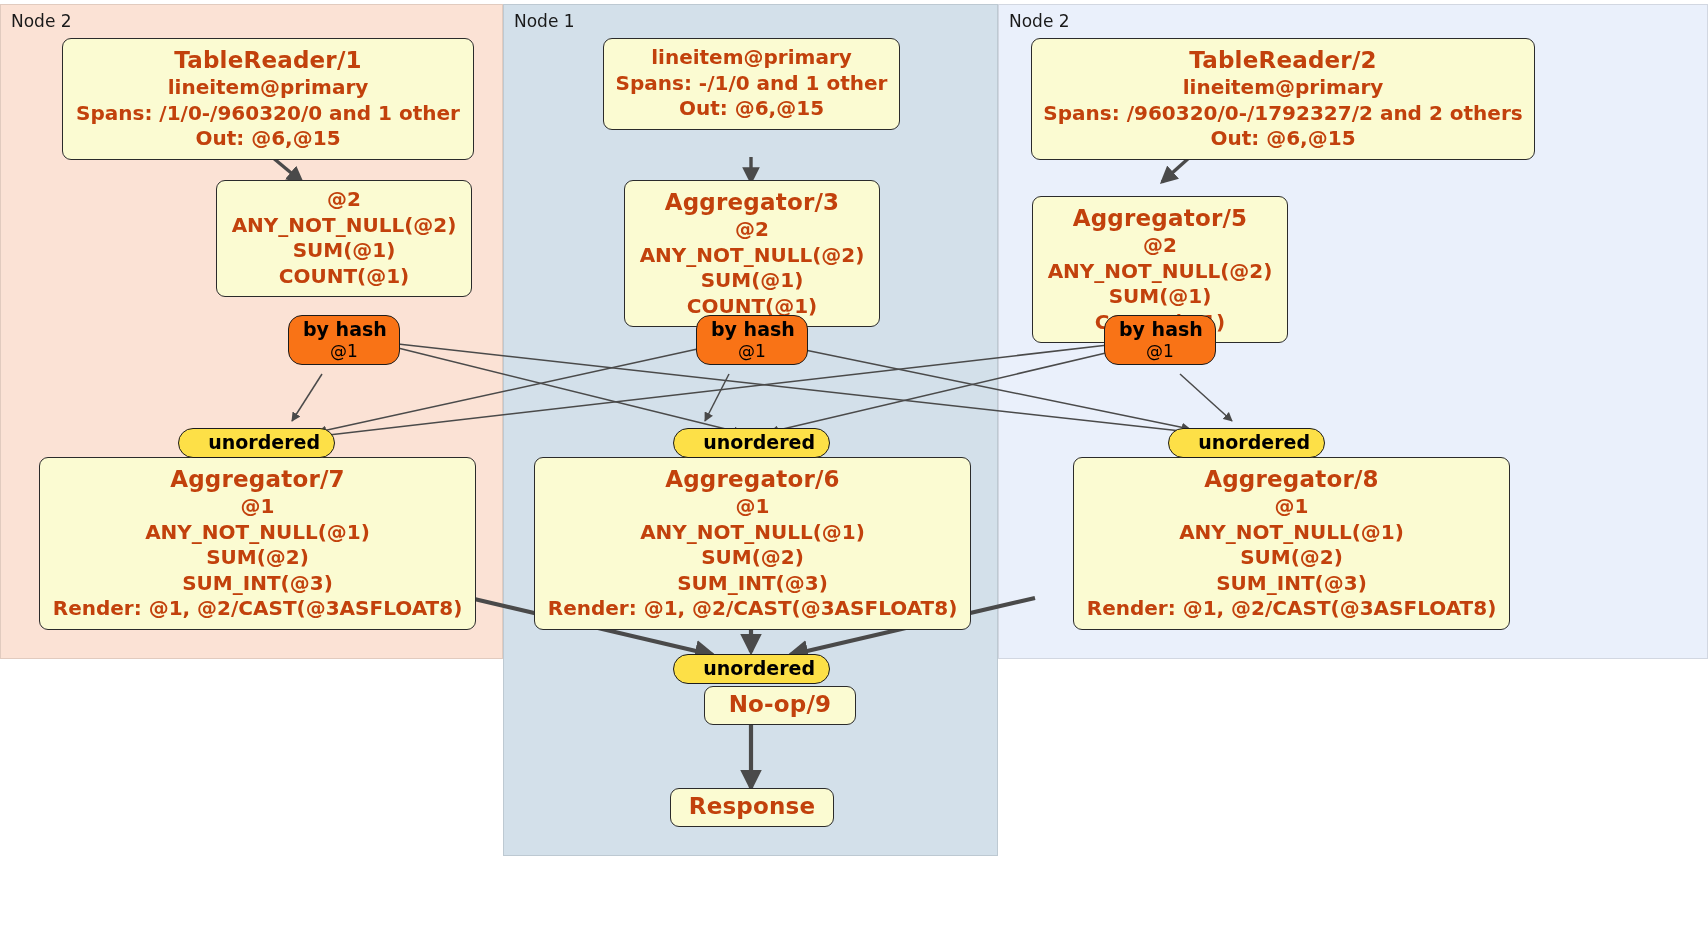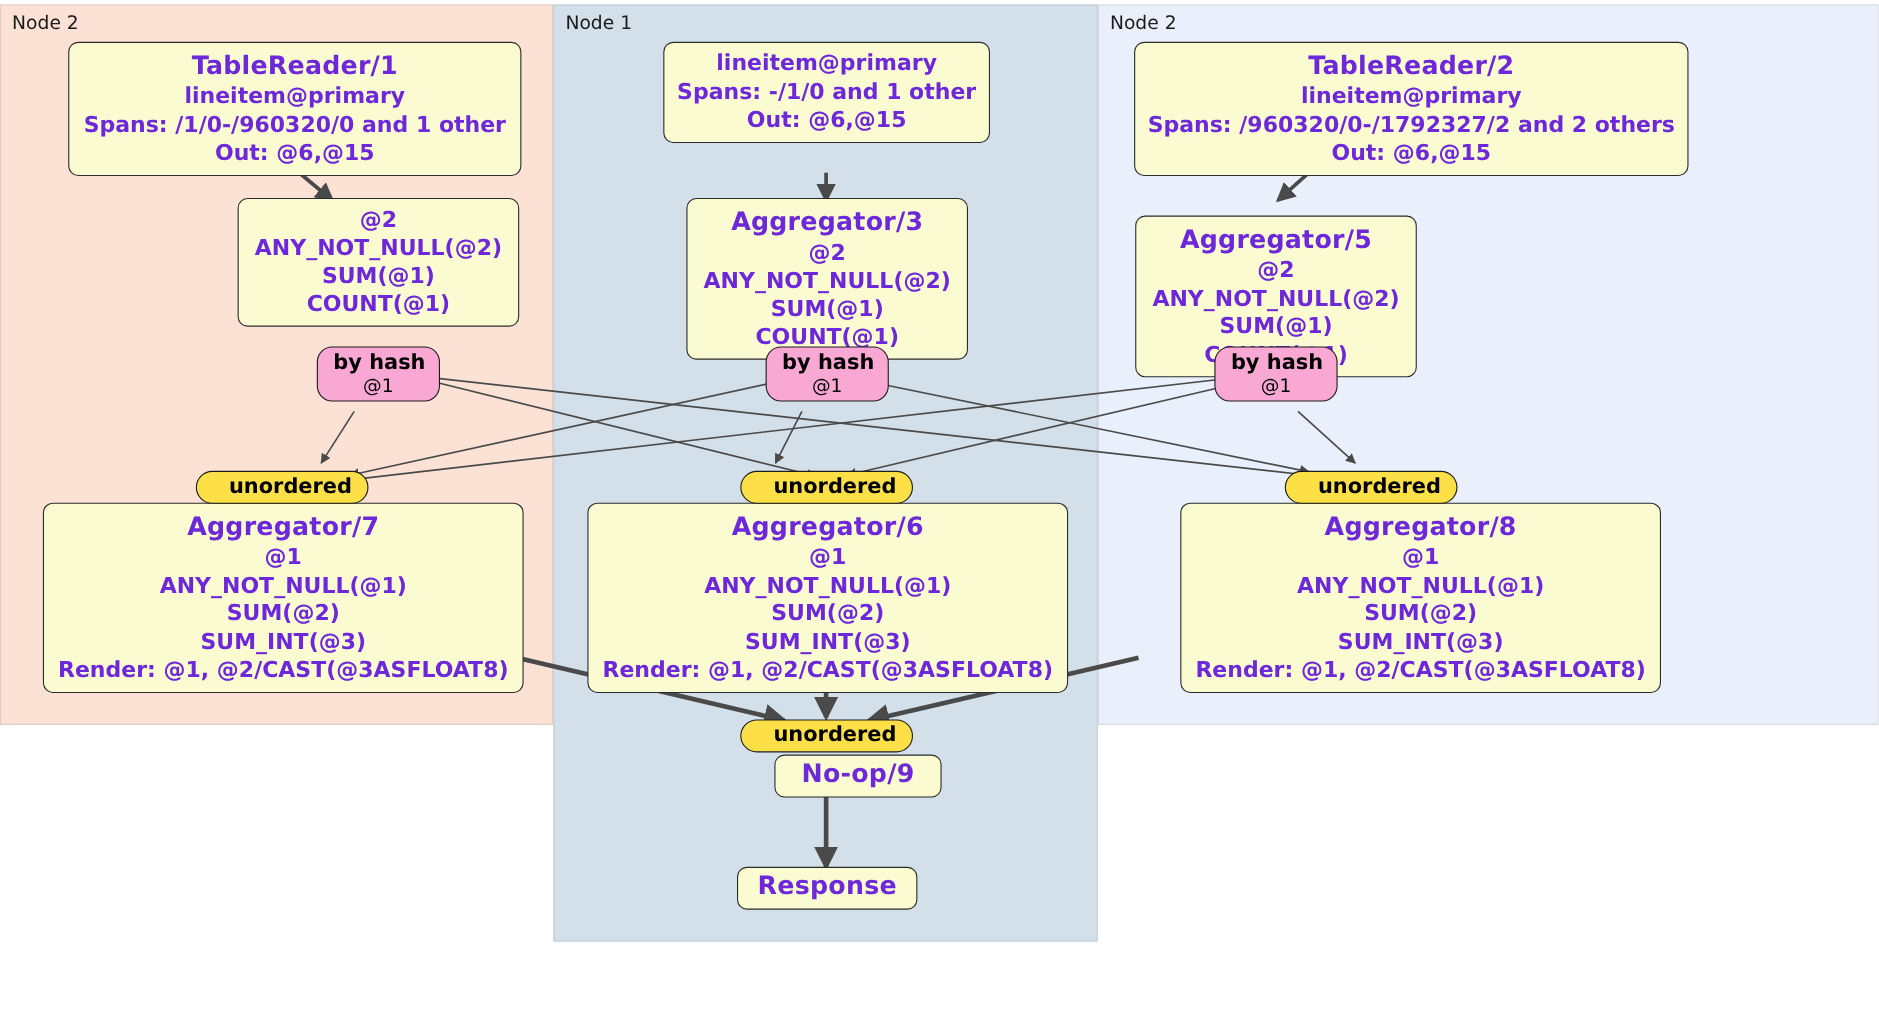--- a/index.html
+++ b/index.html
@@ -44,21 +44,21 @@
 
   
   .proc {
     position: absolute;
     box-sizing: border-box;
     background: #fbfbd2;
     border: 1.6px solid #2b2b2b;
     border-radius: 9px;
     text-align: center;
     padding: 6px 10px 7px 10px;
-    color: #6d28d9;
+    color: #c2410c;
     font-size: 20px;
     line-height: 25.5px;
     white-space: nowrap;
   }
   .proc .title {
     font-weight: bold;
     font-size: 23px;
     line-height: 30px;
     letter-spacing: 0.2px;
   }
@@ -80,21 +80,21 @@
     font-size: 19px;
     line-height: 23px;
     display: block;
   }
   .pill .psub {
     font-size: 17px;
     line-height: 20px;
     font-weight: normal;
     display: block;
   }
-  .pill.hash { background: #f9a8d4; border-radius: 14px; }
+  .pill.hash { background: #f97316; border-radius: 14px; }
   .pill.unordered { background: #fde047; border-radius: 17px; text-align: right; }
 
   
   .proc.compact { padding: 3px 16px 5px 16px; }
   .proc.compact .title { font-size: 23px; line-height: 29px; }
 </style>
 </head>
 <body>
 
 <div id="canvas">

